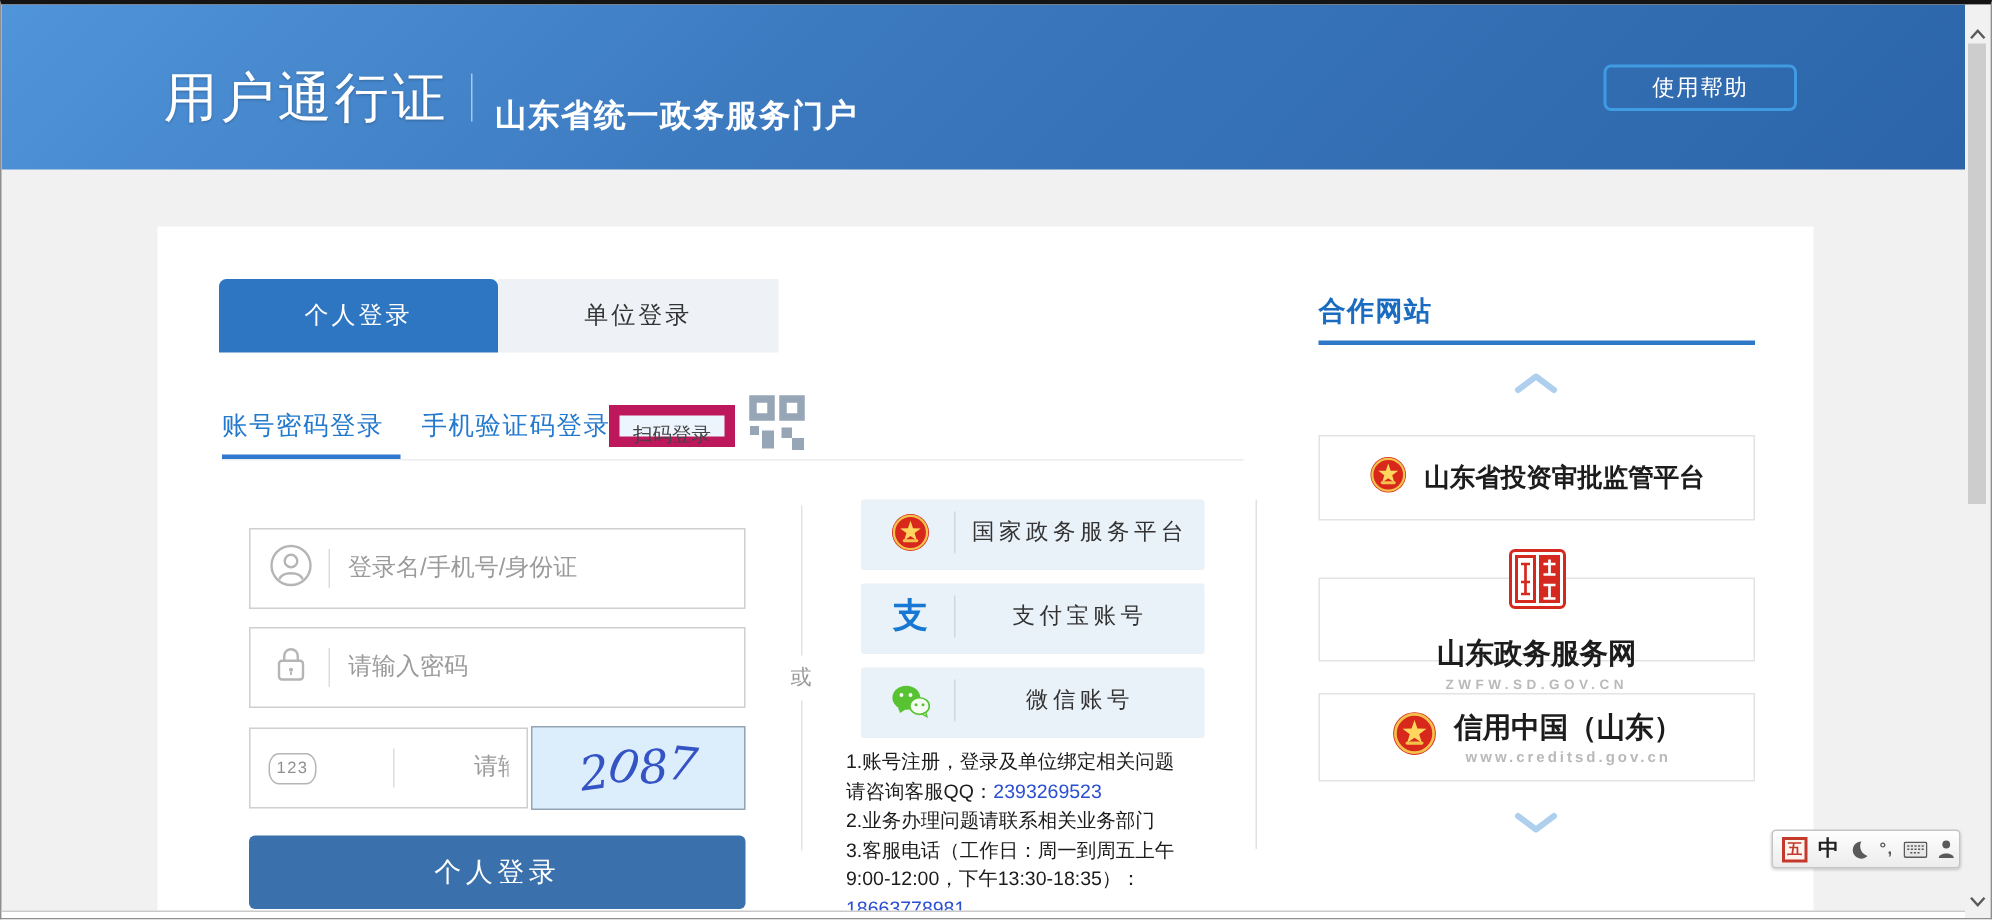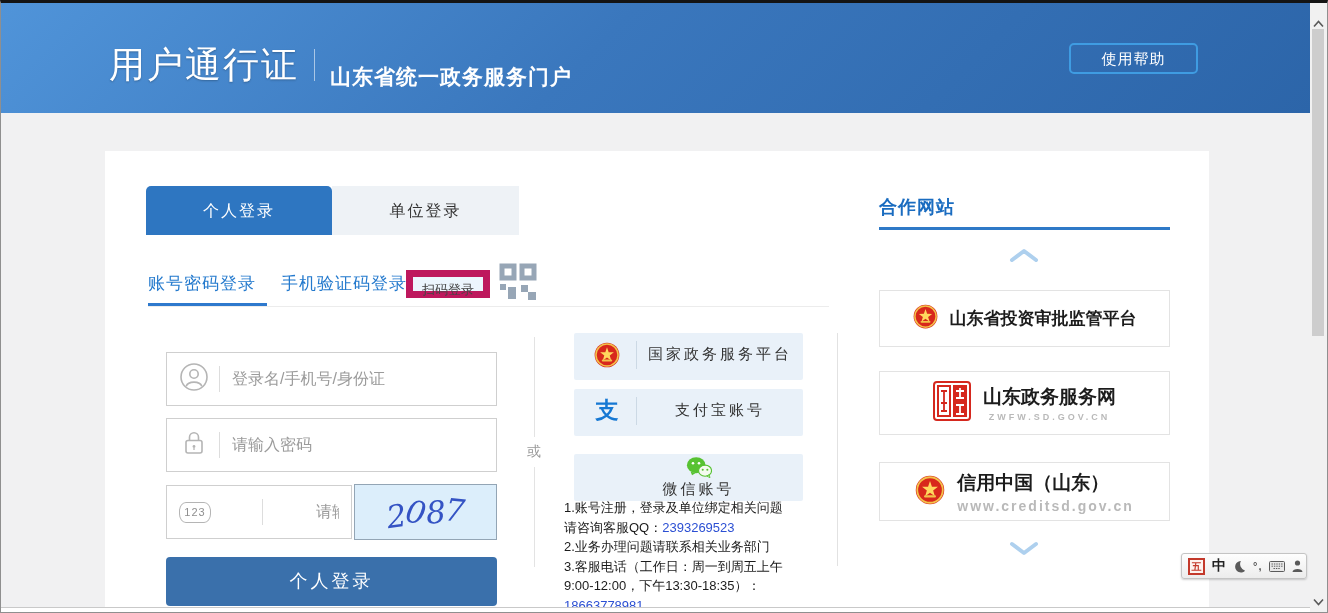--- a/index.html
+++ b/index.html
@@ -53,44 +53,44 @@
 
   .submit-btn { left:61px; top:406px; width:331px; height:49px; background:#3a70ab; border:none; border-radius:4px;
                 color:#fff; font-size:18px; letter-spacing:3px; text-align:center; line-height:49px; cursor:pointer; }
 
   .or-divider { left:422px; top:186px; width:14px; height:230px; display:flex; flex-direction:column; align-items:center; }
   .or-divider .vline { width:1px; flex:1; background:#e3e3e3; }
   .or-divider .or-label { color:#999; font-size:14px; padding:6px 0; }
 
   .tp-btn { left:469px; width:229px; height:47px; background:#e9f1f9; border-radius:2px; cursor:pointer;
             display:flex; align-items:center; padding:0 0 4px 20px; }
-  .tp1 { top:182px; } .tp2 { top:238px; } .tp3 { top:303px;flex-direction:column; }
+  .tp1 { top:182px; } .tp2 { top:238px; } .tp3 { top:294px; }
   .tp-icon { width:26px; height:26px; display:flex; align-items:center; justify-content:center; flex:none; }
   .tp-sep { width:1px; height:28px; background:#ccd9e5; margin:0 0 0 16px; }
   .tp-label { flex:1; text-align:center; font-size:15px; color:#333; letter-spacing:3px; }
   .alipay-glyph { color:#1678d3; font-size:23px; font-weight:bold; line-height:1; }
 
   .support { left:459px; top:347px; width:276px; font-size:13px; line-height:19.5px; color:#1b1b1b; }
   .support .lnk { color:#2b4fd3; }
 
   .vline2 { left:732px; top:182px; width:1px; height:233px; background:#e2e2e2; }
 
   
   .partners-title { left:774px; top:44px; font-size:18px; font-weight:bold; color:#1a6cc0; letter-spacing:1px; }
   .partners-underline { left:774px; top:76px; width:291px; height:3px; background:#2e79c7; }
   .carousel-arrow { left:904px; width:30px; height:15px; cursor:pointer; }
   .site-card { left:774px; width:291px; background:#fff; border:1px solid #e3e3e3; cursor:pointer;
                display:flex; align-items:center; justify-content:center; gap:12px; }
-  .s1 { top:139px; height:57px; } .s2 { top:220px; height:64px; } .s3 { top:311px; height:59px; }
+  .s1 { top:139px; height:57px; } .s2 { top:234px; height:56px;flex-direction:column; } .s3 { top:311px; height:59px; }
   .site-name { font-weight:bold; color:#1c1c1c; }
   .s1 .site-name { font-size:17px; }
   .s2 .site-name, .s3 .site-name { font-size:19px; }
   .site-domain { text-align:center; color:#b9b9b9; font-weight:bold; }
   .s2 .site-domain { font-size:9px; letter-spacing:3px; margin-top:2px; }
-  .s3 .site-domain { font-size:14px; letter-spacing:2px; margin-top:2px; }
+  .s3 .site-domain { font-size:10px; letter-spacing:2px; margin-top:2px; }
 
   
   .bottom-strip { left:0; top:604px; width:1311px; height:9px; background:#fff; border-top:1px solid #c9c9c9; }
   .ime-bar { left:1180px; top:550px; width:126px; height:26px; background:linear-gradient(#fefefe,#ececec);
              border:1px solid #c4c4c4; border-radius:3px; box-shadow:0 1px 2px rgba(0,0,0,.18);
              display:flex; align-items:center; gap:7px; padding:0 6px; }
   .ime-wubi { width:17px; height:17px; border:2px solid #c3392b; background:#fdf3ef; color:#c3392b;
               font-size:10px; font-weight:bold; text-align:center; line-height:13px; flex:none; cursor:pointer; }
   .ime-lang { font-size:14px; color:#222; font-weight:bold; cursor:pointer; }
   .ime-punct { font-size:11px; font-weight:bold; color:#555; cursor:pointer; letter-spacing:1px; }

